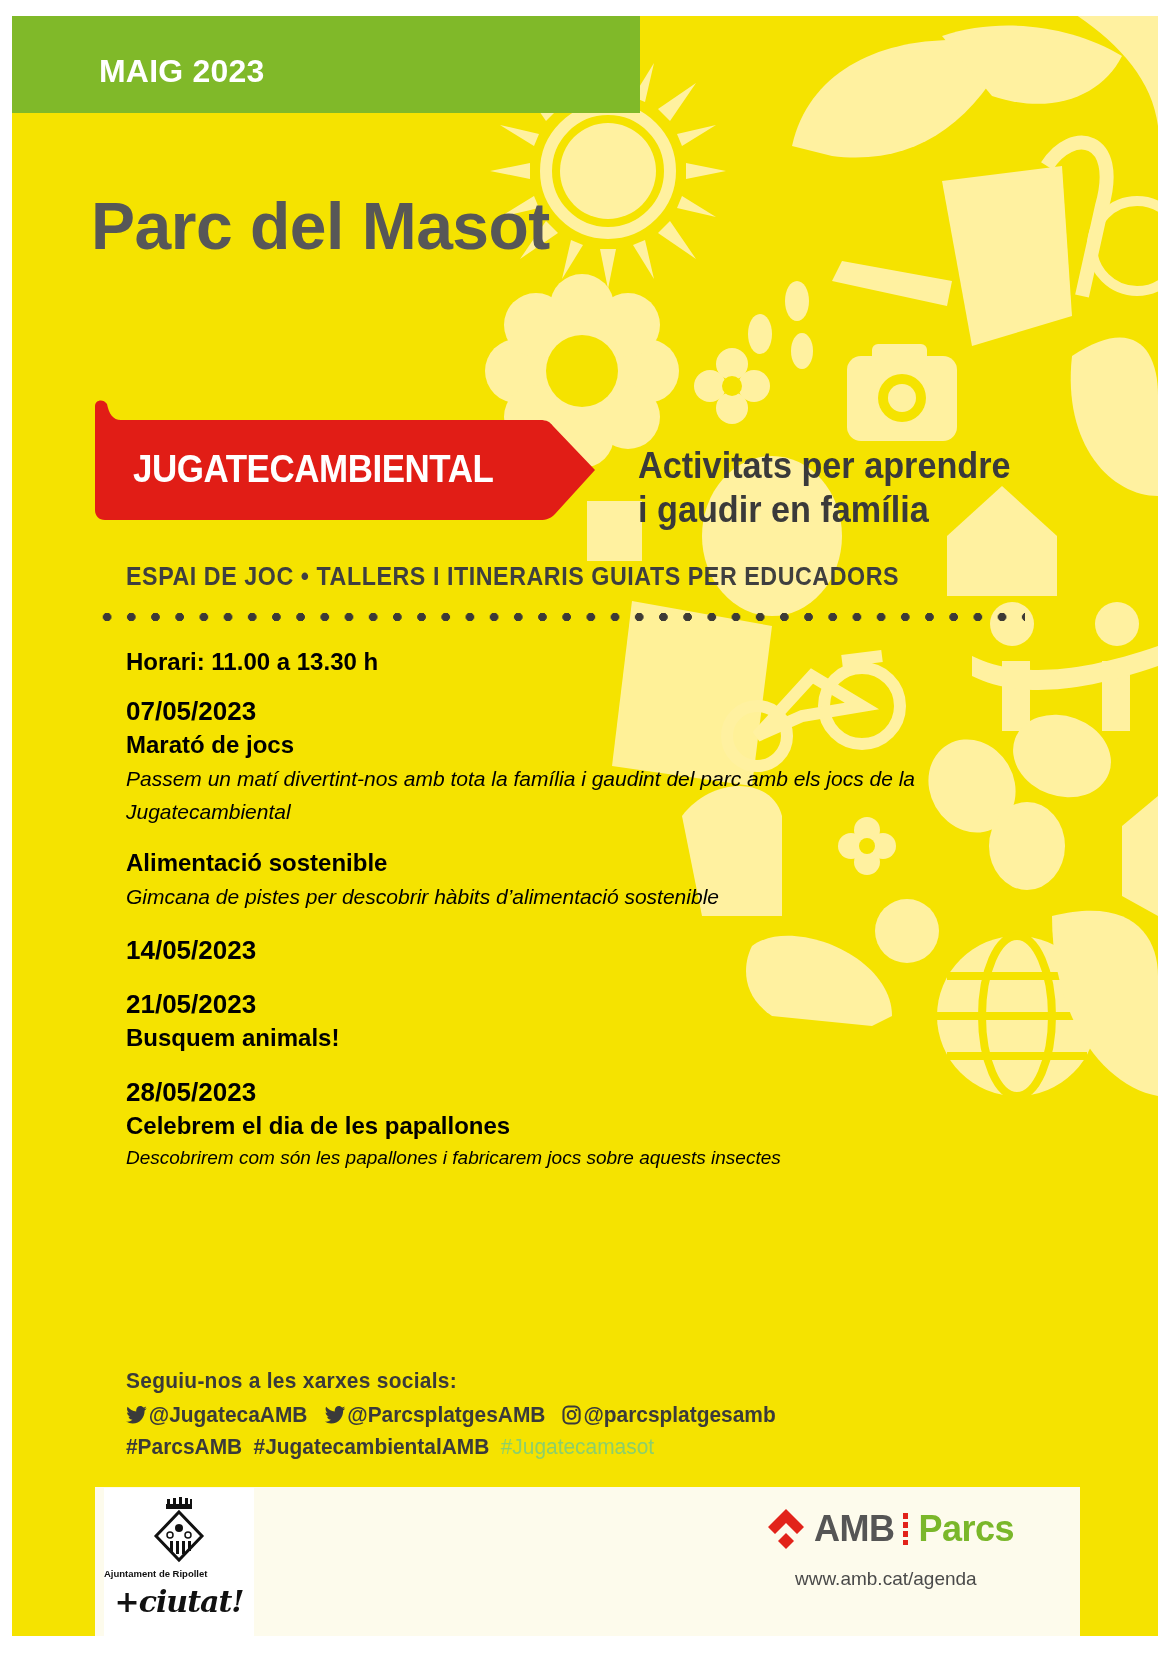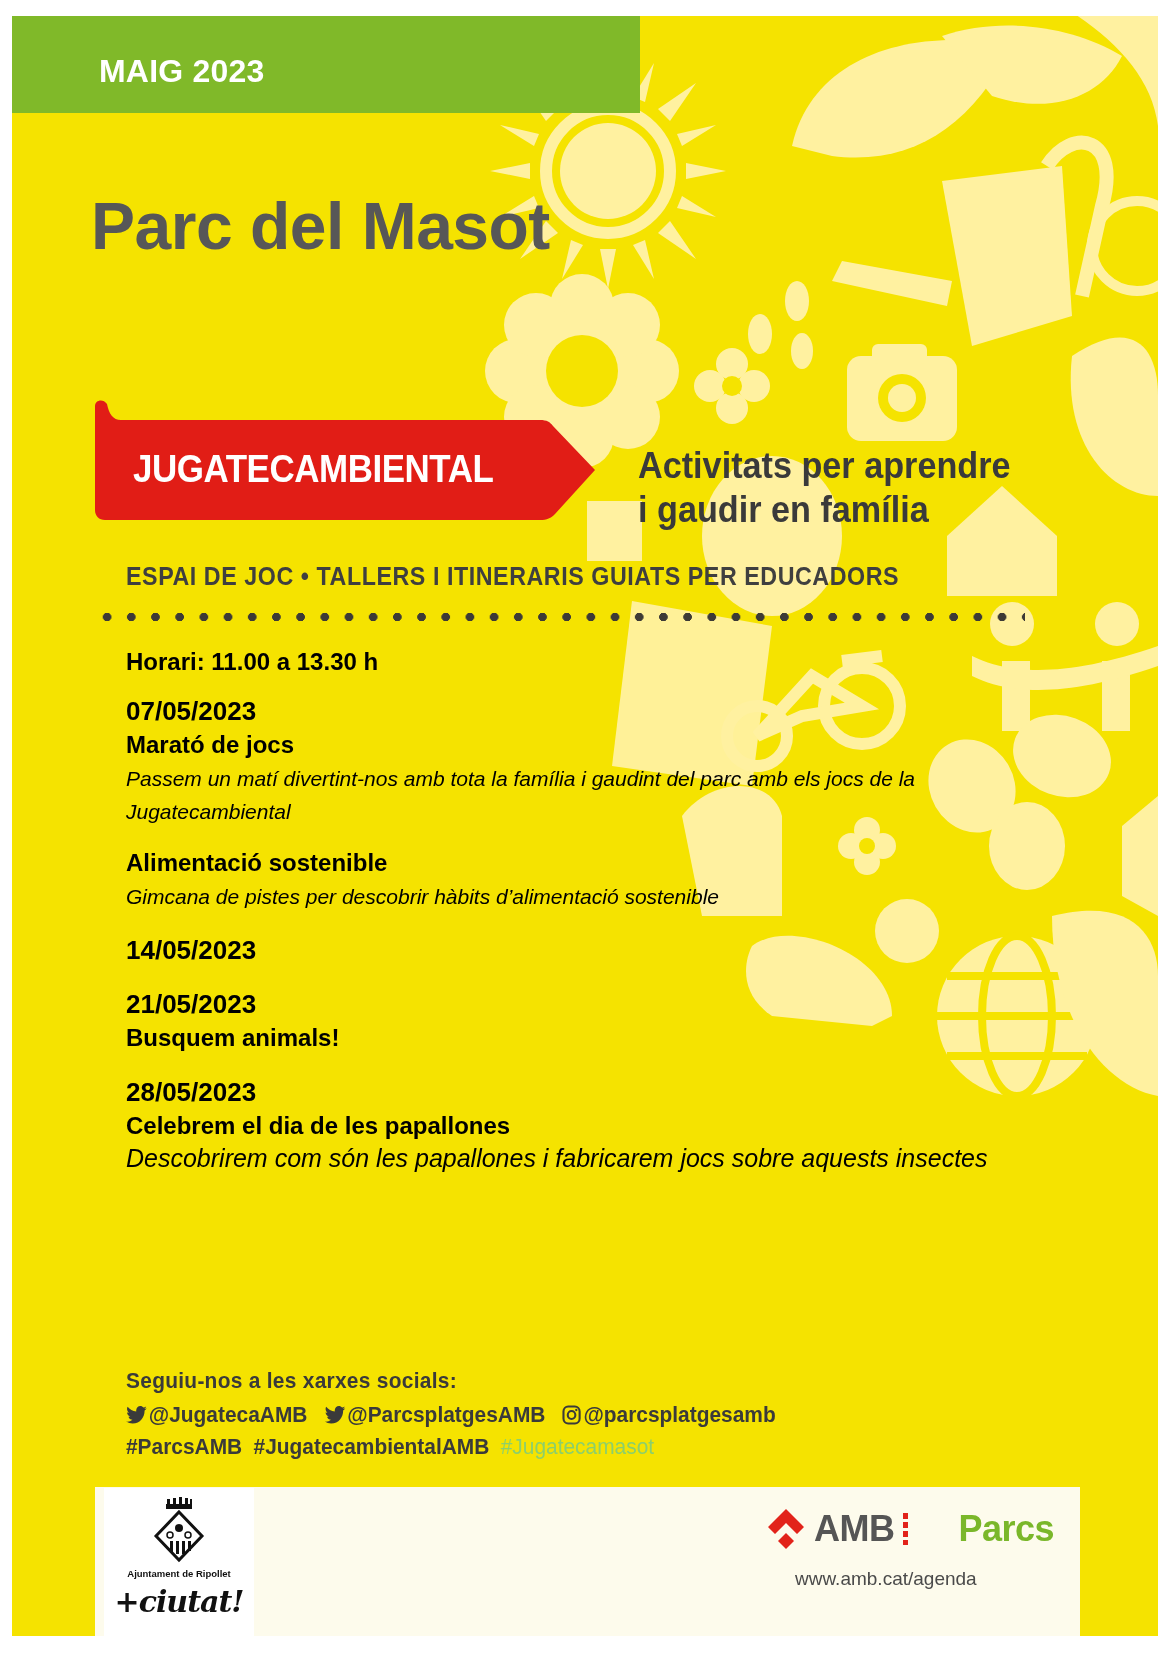--- a/index.html
+++ b/index.html
@@ -51,51 +51,51 @@
     }
 
     .schedule { position: absolute; left: 114px; top: 632px; color: #000000; }
     .hours { font-weight: bold; font-size: 24px; height: 46px; }
     .day { margin-bottom: 20px; }
     .date { font-weight: bold; font-size: 26px; line-height: 34px; }
     .activity { margin-bottom: 18px; }
     .activity:last-child { margin-bottom: 0; }
     .act-title { font-weight: bold; font-size: 24px; line-height: 34px; }
     .act-desc { font-style: italic; font-size: 21px; line-height: 33px; width: 930px; }
-    .act-desc.small { font-size: 25px; line-height: 30px; }
+    .act-desc.small { font-size: 19px; line-height: 30px; }
 
     .social { position: absolute; left: 114px; top: 1347px; color: #3a3a3a; font-weight: bold; }
     .social-heading { font-size: 22px; line-height: 36px; letter-spacing: 0.3px; transform: scaleX(0.95); transform-origin: left top; }
     .social-line { font-size: 22px; line-height: 32px; white-space: nowrap; display: flex; align-items: center; gap: 0; transform: scaleX(0.95); transform-origin: left top; }
     .handle { display: inline-flex; align-items: center; margin-right: 18px; }
     .handle svg { margin-right: 2px; }
     .tag { margin-right: 12px; }
     .tag.light { color: #8ccf6b; font-weight: normal; }
 
     .footer-panel {
       position: absolute; left: 83px; top: 1471px; width: 985px; height: 149px;
       background: #fdfbec;
     }
     .ripollet-box {
       position: absolute; left: 104px; top: 1488px; width: 150px; height: 150px;
       background: #ffffff;
     }
     .ripollet-name {
-      position: absolute; left: 0; top: 80px; width: 150px; text-align: center;
+      position: absolute; left: 0; top: 80px; width: 150px; 
       font-weight: bold; font-size: 9.5px; color: #111;
     }
     .ripollet-slogan {
       position: absolute; left: 0; top: 96px; width: 150px; text-align: center;
       font-family: "DejaVu Serif", serif; font-weight: bold; font-style: italic;
       font-size: 30px; color: #111; letter-spacing: -1px;
     }
     .amb-logo { position: absolute; left: 766px; top: 1507px; height: 44px; display: flex; align-items: center; }
     .amb-text { font-weight: bold; font-size: 36px; color: #555555; margin-left: 8px; letter-spacing: -0.5px; }
     .amb-sep { width: 5px; height: 32px; margin: 0 10px 0 9px; background: repeating-linear-gradient(#e2231a 0 6px, transparent 6px 9px); }
-    .parcs-text { font-weight: bold; font-size: 36px; color: #7ab72a; letter-spacing: -0.5px; margin-left: 40px; }
+    .parcs-text { font-weight: bold; font-size: 36px; color: #7ab72a; letter-spacing: -0.5px; }
     .amb-url { position: absolute; left: 795px; top: 1568px; font-size: 19px; color: #4a4a4a; }
   </style>
 </head>
 <body>
 
 <div class="poster">
 
   <svg class="deco" viewBox="0 0 1146 1620" width="1146" height="1620">
     <g fill="#fff1a0" stroke="none">
 

